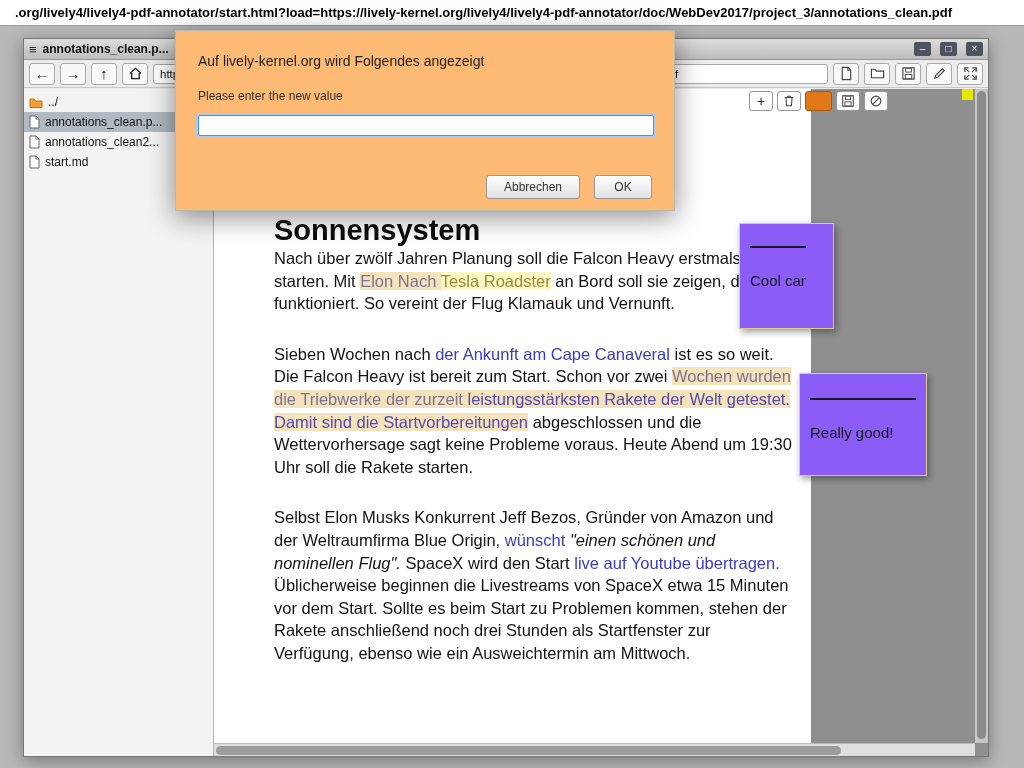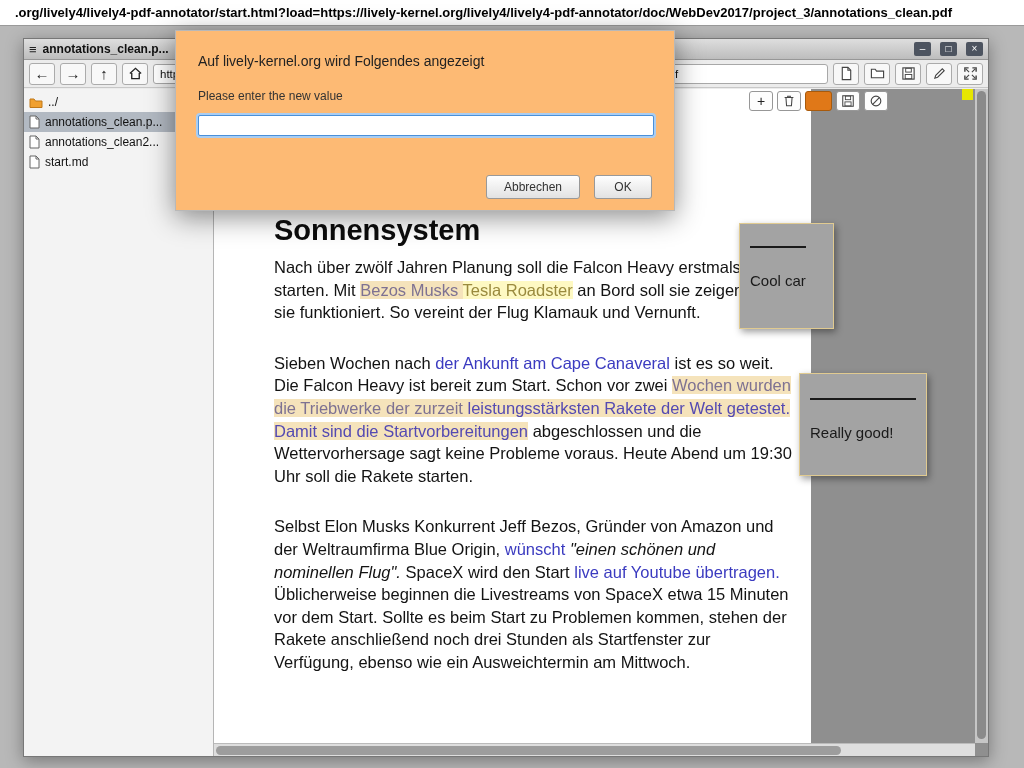--- a/index.html
+++ b/index.html
@@ -31,37 +31,37 @@
 
   
   .content { position:absolute; left:0; top:50px; right:0; bottom:0; display:flex; }
   .sidebar { width:190px; background:#f3f3f3; border-right:1px solid #b5b5b5; padding-top:3px; }
   .frow { display:flex; align-items:center; gap:5px; height:20px; padding:0 5px; font-size:12px; color:#111; }
   .frow.selected { background:#b2b9c2; }
 
   .main { flex:1; position:relative; background:#8f8f8f; overflow:hidden; }
   .page { position:absolute; left:0; top:0; width:597px; bottom:13px; background:#fff; overflow:hidden; }
   .page-inner { padding:92px 18px 0 60px; }
-  .pdf-h1 { font-size:29px; line-height:33px; font-weight:bold; color:#0d0d0d; margin-bottom:9px; }
+  .pdf-h1 { font-size:29px; line-height:33px; font-weight:bold; color:#0d0d0d; }
   .para { font-size:16.5px; line-height:22.6px; color:#131313; margin-bottom:28px; }
   .link { color:#3b3bc0; }
   .hl { background:#f5e3bb; color:#7e7292; }
   .hl-olive { background:#fef9c3; color:#9a8a3e; }
   .hl-link { background:#f5e3bb; color:#544ab2; }
   .italic { font-style:italic; }
 
   
   .annot-toolbar { position:absolute; left:535px; top:2px; display:flex; gap:4px; z-index:6; }
   .abtn { width:24px; height:20px; background:#fdfdfd; border:1px solid #979797; border-radius:3px;
           font-size:14px; color:#222; display:flex; align-items:center; justify-content:center; }
   .abtn.swatch { width:27px; background:#e07818; border-color:#a85a0c; }
   .yellow-marker { position:absolute; left:748px; top:0; width:11px; height:11px; background:#e6e600; z-index:6; }
 
   
-  .note { position:absolute; background:#a3a3a3; border:1px solid #e0ca90; box-shadow:2px 3px 7px rgba(0,0,0,.38);
+  .note { position:absolute; background:#8b5cf6; border:1px solid #e0ca90; box-shadow:2px 3px 7px rgba(0,0,0,.38);
           z-index:5; padding:8px 10px; }
   .note1 { left:525px; top:134px; width:95px; height:106px; }
   .note2 { left:585px; top:284px; width:128px; height:103px; }
   .note-line { border-top:2px solid #1a1a1a; margin-top:14px; }
   .note1 .note-line { width:56px; }
   .note2 .note-line { width:106px; margin-top:16px; }
   .note-text { font-size:15px; color:#1a1a1a; margin-top:24px; }
 
   
   .vscroll { position:absolute; right:0; top:0; bottom:13px; width:13px; background:#c6c6c6; }
@@ -195,21 +195,21 @@
       </div>
 
       <div class="main">
 
         <div class="page">
           <div class="page-inner">
             <div class="pdf-h1">
               <div>Mit David Bowie ins</div>
               <div>Sonnensystem</div>
             </div>
-            <p class="para"><span>Nach über zwölf Jahren Planung soll die Falcon Heavy erstmals starten. Mit </span><span class="hl">Bezos Musks </span><span class="hl-olive">Tesla Roadster</span><span> an Bord soll sie zeigen, dass sie funktioniert. So vereint der Flug Klamauk und Vernunft.</span></p>
+            <p class="para"><span>Nach über zwölf Jahren Planung soll die Falcon Heavy erstmals starten. Mit </span><span class="hl">Elon Nach </span><span class="hl-olive">Tesla Roadster</span><span> an Bord soll sie zeigen, dass sie funktioniert. So vereint der Flug Klamauk und Vernunft.</span></p>
             <p class="para"><span>Sieben Wochen nach </span><span class="link">der Ankunft am Cape Canaveral</span><span> ist es so weit. Die Falcon Heavy ist bereit zum Start. Schon vor zwei </span><span class="hl">Wochen wurden die Triebwerke der zurzeit </span><span class="hl-link">leistungsstärksten Rakete der Welt getestet.</span><span class="hl-link"> Damit sind die Startvorbereitungen</span><span> abgeschlossen und die Wettervorhersage sagt keine Probleme voraus. Heute Abend um 19:30 Uhr soll die Rakete starten.</span></p>
             <p class="para"><span>Selbst Elon Musks Konkurrent Jeff Bezos, Gründer von Amazon und der Weltraumfirma Blue Origin, </span><span class="link">wünscht</span><span class="italic"> "einen schönen und nominellen Flug".</span><span> SpaceX wird den Start </span><span class="link">live auf Youtube übertragen.</span><span> Üblicherweise beginnen die Livestreams von SpaceX etwa 15 Minuten vor dem Start. Sollte es beim Start zu Problemen kommen, stehen der Rakete anschließend noch drei Stunden als Startfenster zur Verfügung, ebenso wie ein Ausweichtermin am Mittwoch.</span></p>
           </div>
         </div>
 
         <div class="annot-toolbar">
           <div class="abtn">+</div>
           <div class="abtn">
             <span>
               <svg width="14" height="14" viewBox="0 0 16 16">

